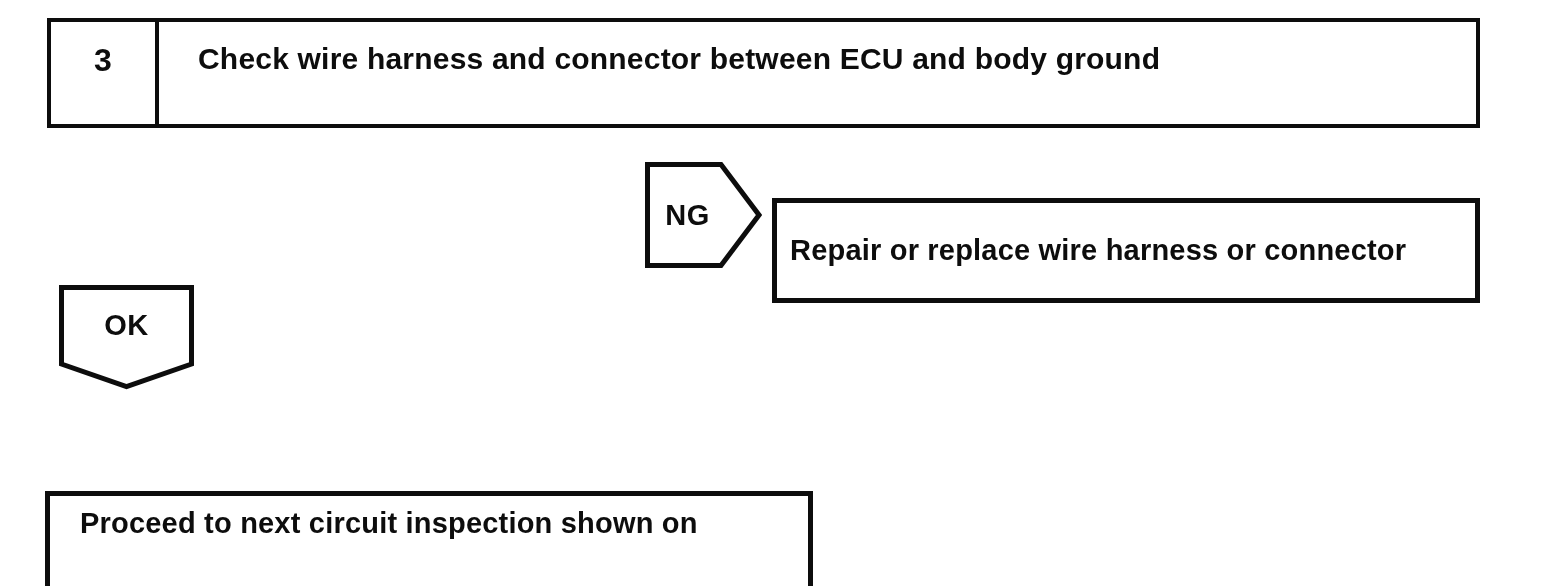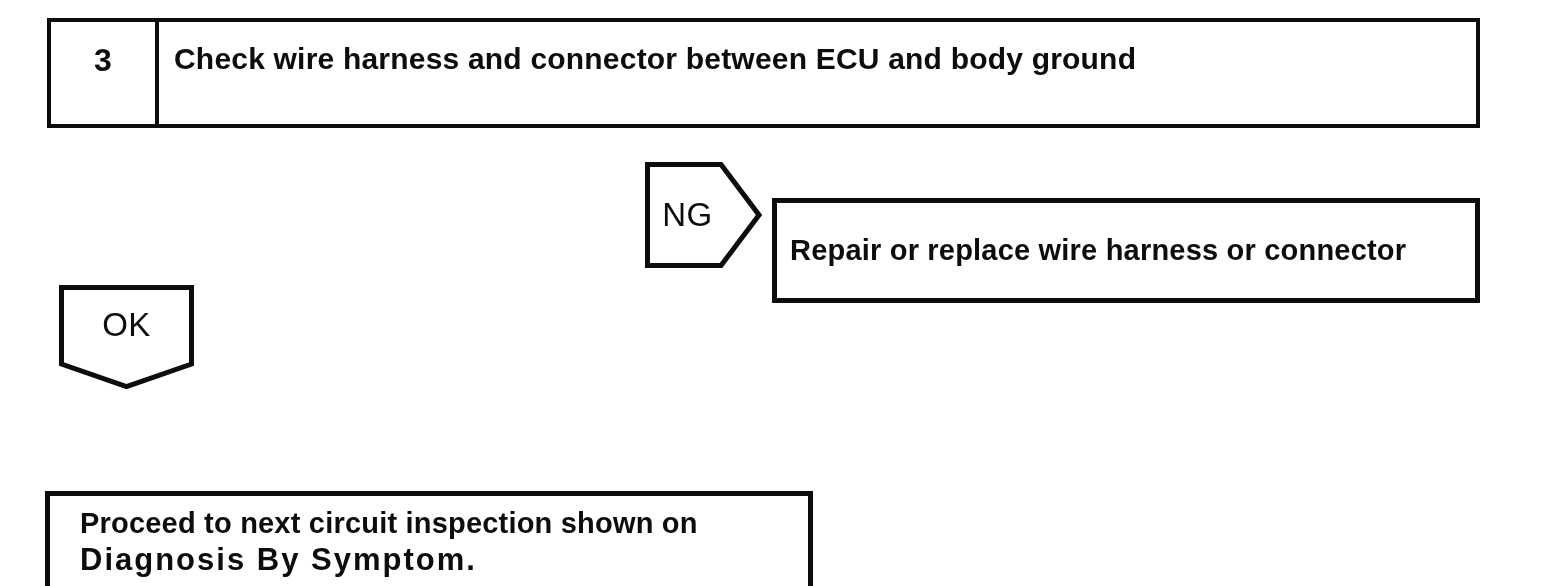--- a/index.html
+++ b/index.html
@@ -40,38 +40,39 @@
     font-size: 32px;
     font-weight: bold;
   }
   .step-title-cell {
     flex: 1;
     padding: 21px 10px 0 15px;
     font-size: 30px;
     font-weight: bold;
     letter-spacing: 0.2px;
     line-height: 1.05;
+    margin-left: 24px;
   }
 
   
   .connector {
     position: absolute;
     display: block;
   }
   .connector svg { position: absolute; left: 0; top: 0; }
   .connector polygon {
     fill: var(--bg);
     stroke: var(--line);
     stroke-width: 5;
     stroke-linejoin: miter;
   }
   .connector .connector-label {
     position: absolute;
-    font-weight: normal;
-    font-size: 33px;
+    font-weight: bold;
+    font-size: 29px;
     letter-spacing: 0.5px;
   }
   .ng-connector { left: 645px; top: 162px; width: 117px; height: 106px; }
   .ng-connector .connector-label {
     left: 0; top: 0; width: 85px; height: 106px;
     display: flex; align-items: center; justify-content: center;
   }
   .ok-connector { left: 59px; top: 285px; width: 135px; height: 105px; }
   .ok-connector .connector-label {
     left: 0; top: 0; width: 135px; height: 80px;
@@ -143,16 +144,15 @@
 
   <div class="connector ok-connector">
     <svg width="135" height="105" viewBox="0 0 135 105">
       <polygon points="2.5,2.5 132.5,2.5 132.5,79 67.5,101.5 2.5,79"></polygon>
     </svg>
     <span class="connector-label">OK</span>
   </div>
 
   <div class="proceed-box">
     <div class="proceed-line1">Proceed to next circuit inspection shown on</div>
-    <div class="proceed-line2">Diagnosis By Symptom.</div>
   </div>
 
 </div>
 
 </body></html>

